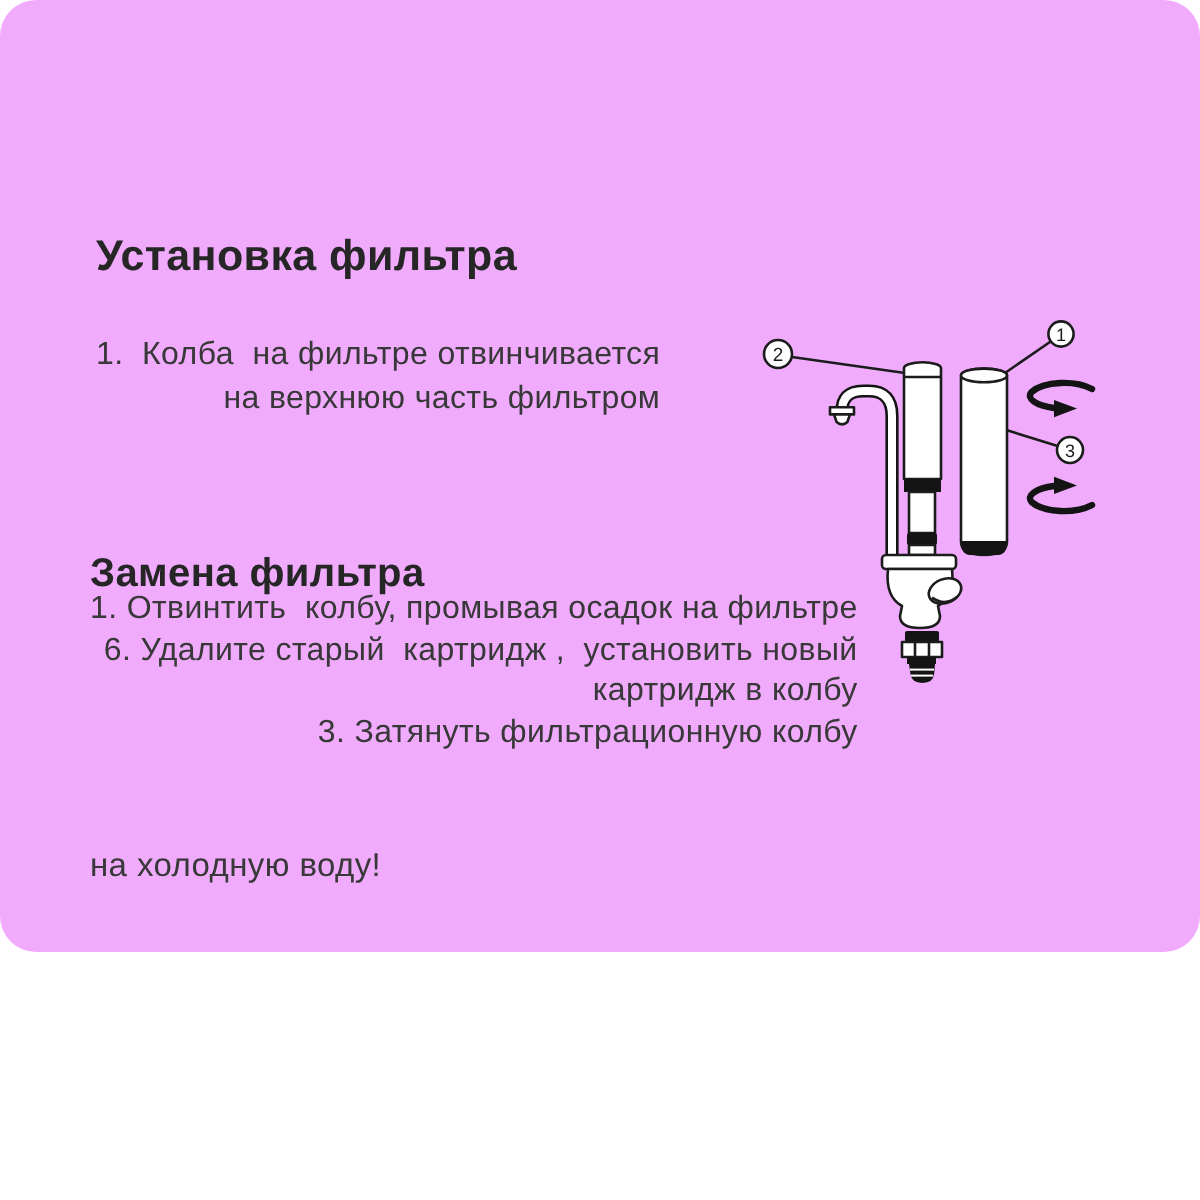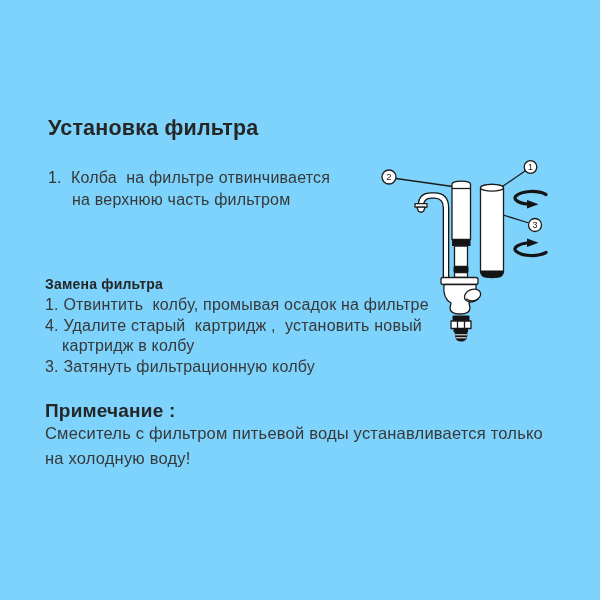--- a/index.html
+++ b/index.html
@@ -1,52 +1,50 @@
 <!DOCTYPE html>
 <html lang="ru"><head>
 <meta charset="utf-8">
 <style>
   html,body{margin:0;padding:0;background:#fff;}
   body{font-family:"Liberation Sans","DejaVu Sans",sans-serif;}
-  .page{position:relative;width:600px;height:600px;background:#7dd3fc;overflow:hidden;}
+  .page{position:relative;width:600px;height:476px;background:#f0abfc;overflow:hidden;border-radius:18px;}
   .h{position:absolute;margin:0;color:#262626;font-weight:700;letter-spacing:.2px;}
   .list{position:absolute;color:#383838;}
-  .line{white-space:pre;letter-spacing:.2px;color:#383838;}
+  .line{white-space:pre;letter-spacing:.2px;color:#383838;text-align:right;}
   #install-h{left:48px;top:116px;font-size:21.5px;}
   #install-list{left:48px;top:167px;font-size:16px;line-height:21.6px;}
   #install-list .cont{padding-left:24px;}
-  #replace-h{left:45px;top:276px;font-size:14px;}
+  #replace-h{left:45px;top:276px;font-size:20px;}
   #replace-list{left:45px;top:295px;font-size:16px;line-height:20.5px;}
   #replace-list .cont{padding-left:17px;}
   #note-h{left:45px;top:400px;font-size:19px;}
   #note-body{left:45px;top:421px;font-size:16.5px;line-height:25.4px;}
   .diagram{position:absolute;left:378px;top:148px;}
 </style>
 </head>
 <body>
 
 <div class="page">
 
   <h1 class="h" id="install-h">Установка фильтра</h1>
   <div class="list" id="install-list">
     <div class="line">1.  Колба  на фильтре отвинчивается</div>
     <div class="line cont">на верхнюю часть фильтром</div>
   </div>
 
   <h2 class="h" id="replace-h">Замена фильтра</h2>
   <div class="list" id="replace-list">
     <div class="line">1. Отвинтить  колбу, промывая осадок на фильтре</div>
-    <div class="line">4. Удалите старый  картридж ,  установить новый</div>
+    <div class="line">6. Удалите старый  картридж ,  установить новый</div>
     <div class="line cont">картридж в колбу</div>
     <div class="line">3. Затянуть фильтрационную колбу</div>
   </div>
 
-  <h2 class="h" id="note-h">Примечание :</h2>
   <div class="list" id="note-body">
-    <div class="line">Смеситель с фильтром питьевой воды устанавливается только</div>
     <div class="line">на холодную воду!</div>
   </div>
 
   <svg class="diagram" width="187" height="207" viewBox="378 148 187 207" xmlns="http://www.w3.org/2000/svg">
     <g stroke="#1c1c1c" stroke-width="1.3" fill="none" stroke-linejoin="round">
 
       <line x1="396" y1="178.5" x2="452.5" y2="186.5"></line>
       <line x1="525.7" y1="170.5" x2="502.5" y2="186.5"></line>
       <line x1="528.8" y1="223" x2="493.5" y2="212"></line>
 

